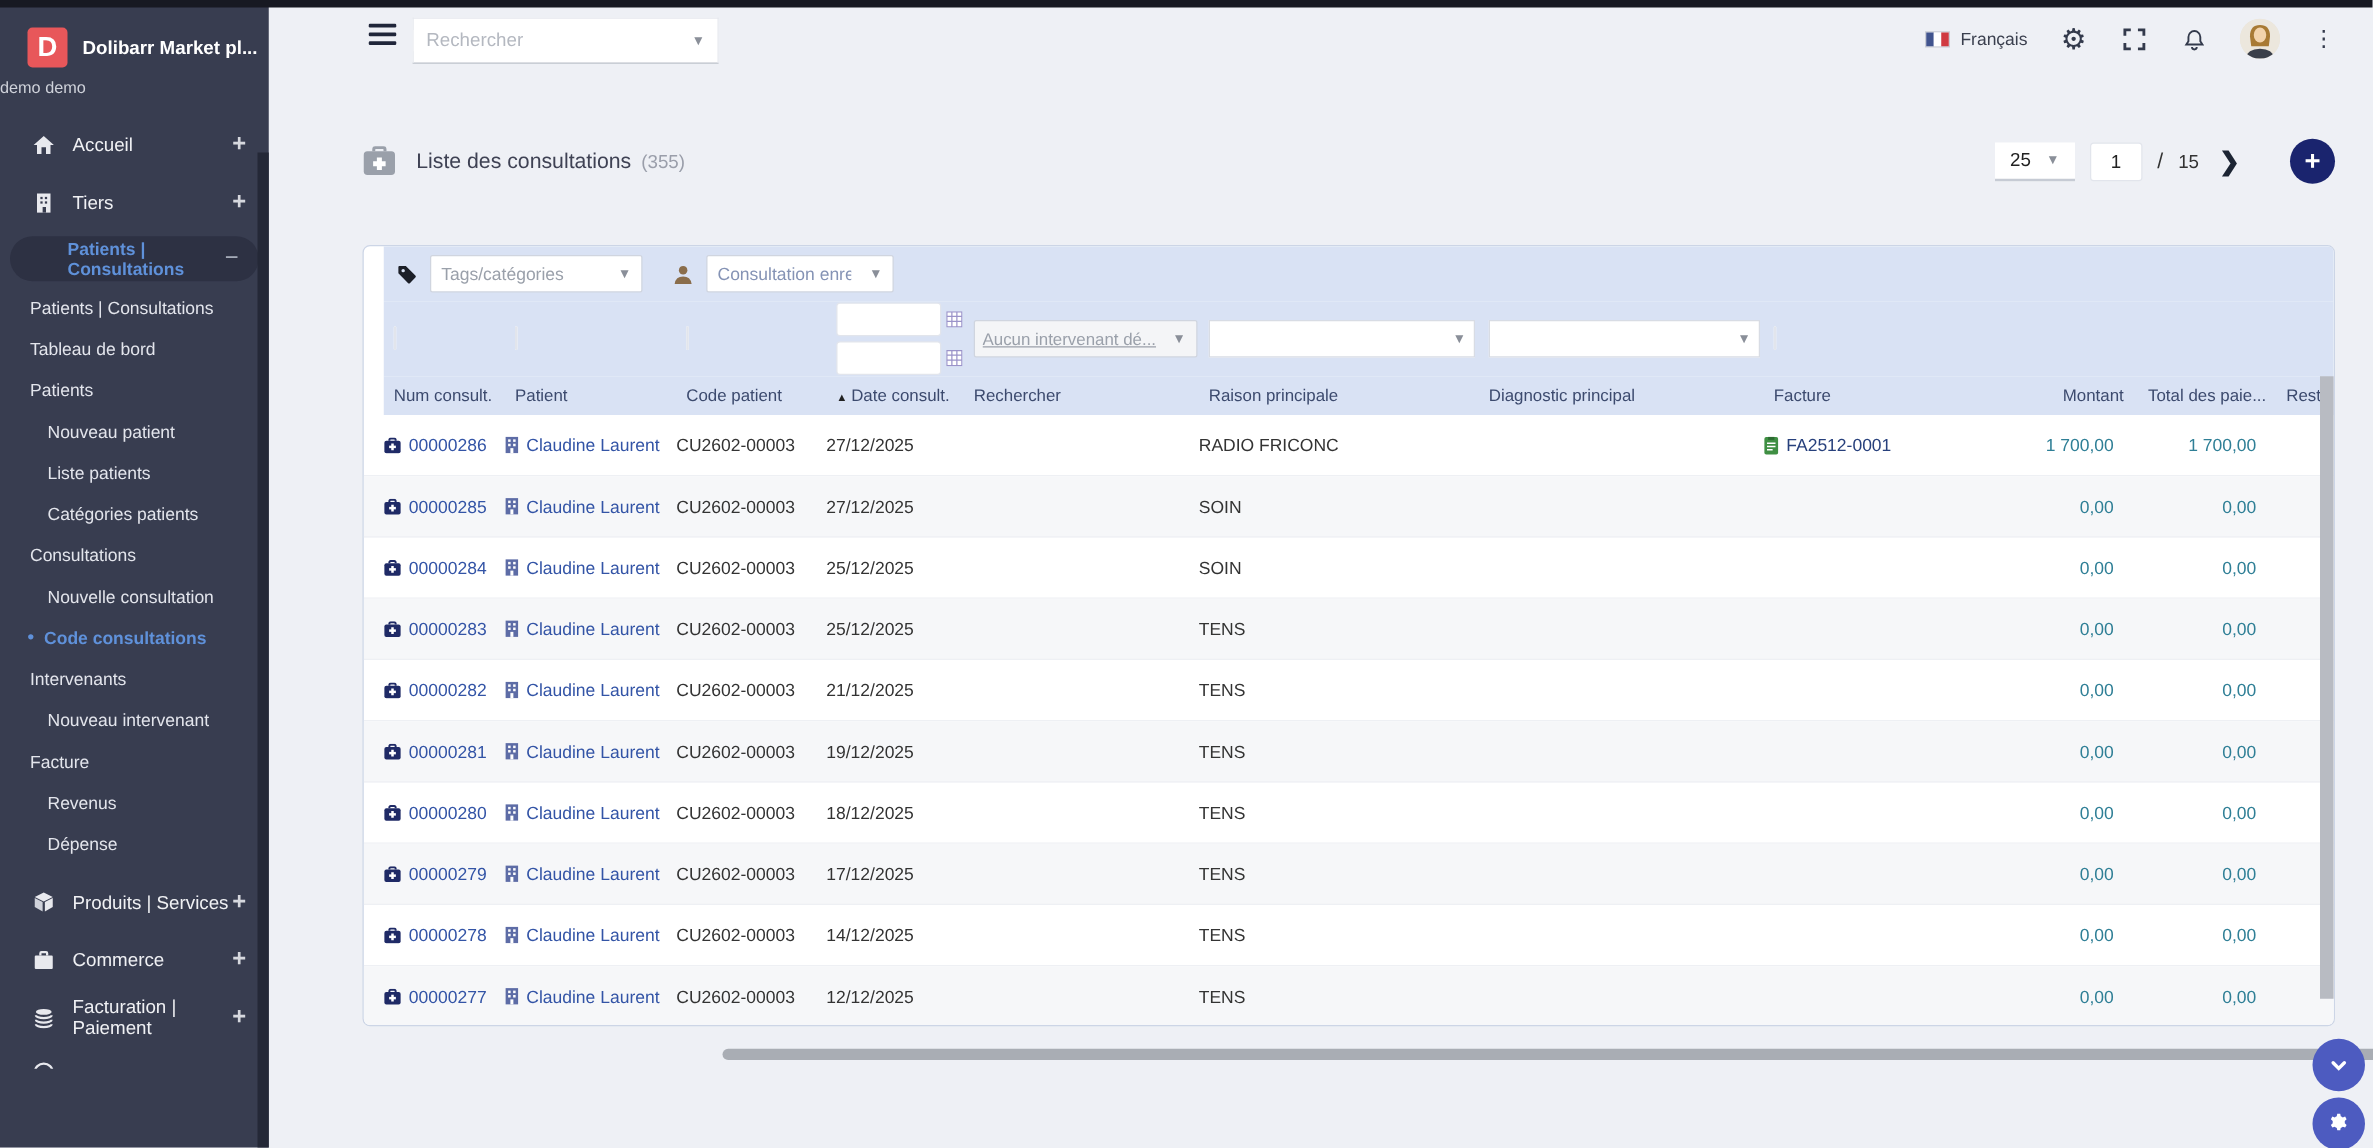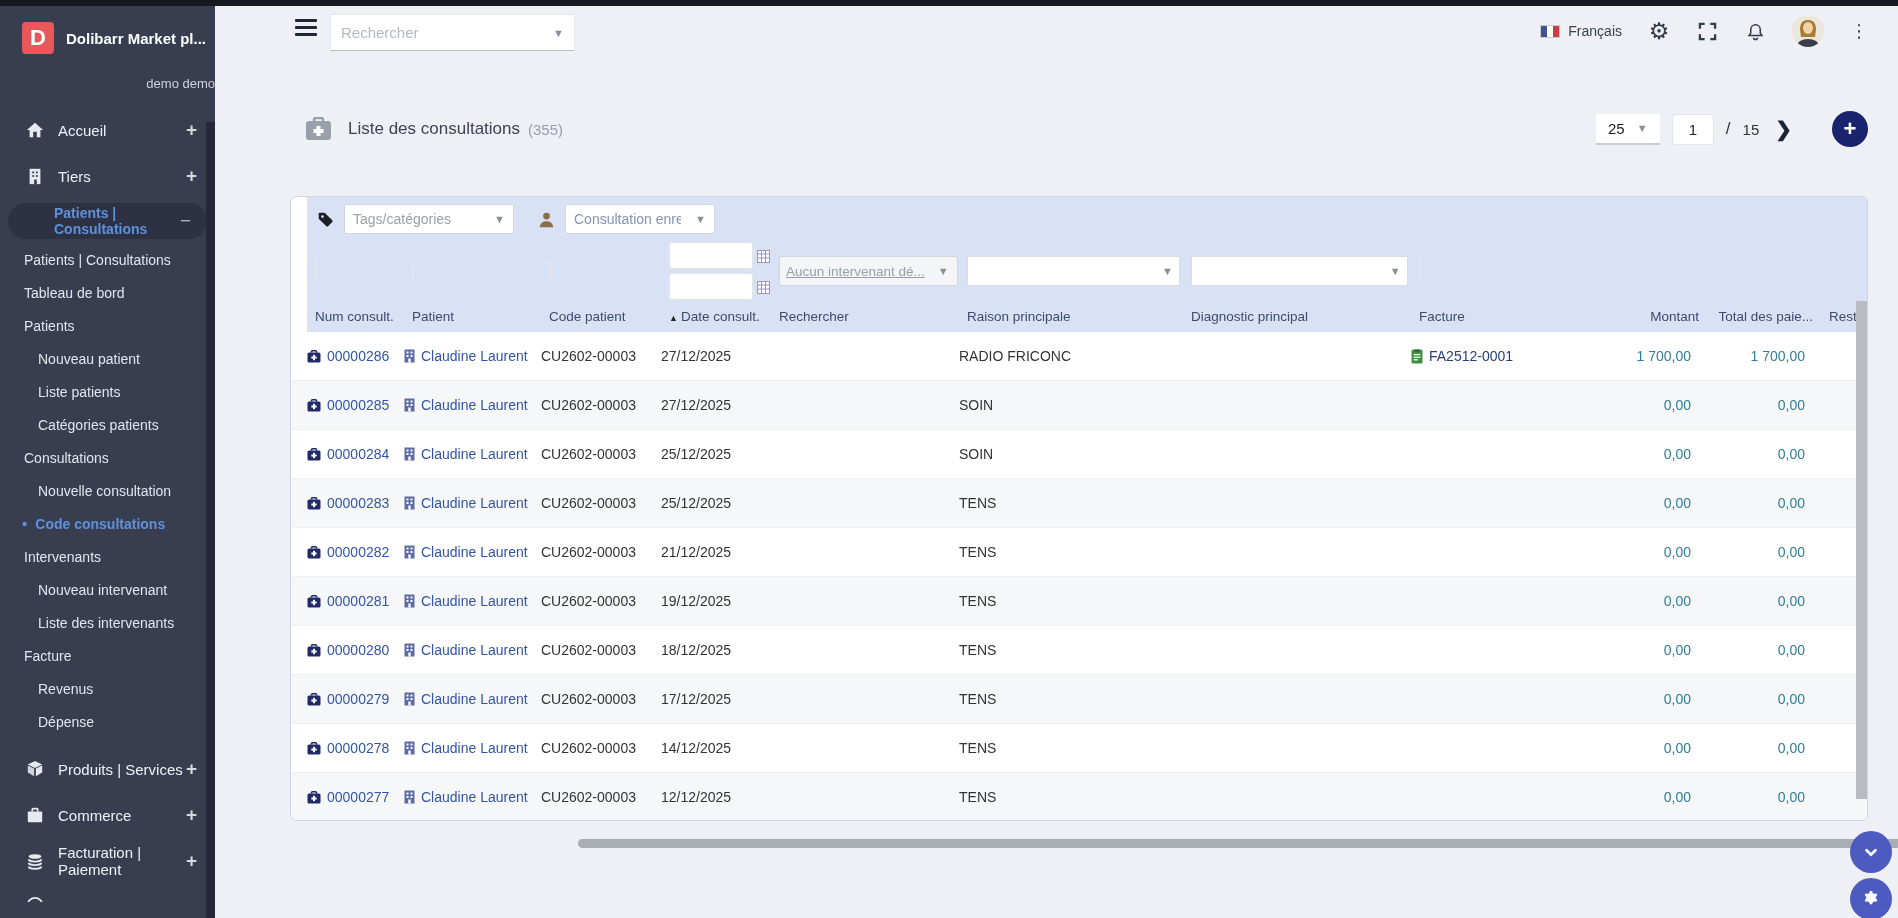--- a/index.html
+++ b/index.html
@@ -7,21 +7,21 @@
 
   
   .top-strip { position:absolute; left:0; top:0; width:1898px; height:6px; background:#171922; z-index:50; }
 
   
   .sidebar { position:absolute; left:0; top:0; width:215px; height:918px; background:#383d50; color:#e8e9ee; z-index:10; }
   .sidebar-scrollstrip { position:absolute; right:0; top:122px; bottom:0; width:9px; background:#242837; }
   .side-head { display:flex; align-items:center; gap:12px; padding:22px 0 0 22px; }
   .logo-box { width:32px; height:32px; background:#e8575a; border-radius:4px; color:#fff; font-weight:bold; font-size:22px; display:flex; align-items:center; justify-content:center; }
   .app-title { font-size:15px; font-weight:bold; color:#fff; white-space:nowrap; overflow:hidden; max-width:150px; }
-  .side-user { text-align:right; font-size:13px; color:#cfd2da; margin-top:22px; }
+  .side-user { text-align:left; font-size:13px; color:#cfd2da; margin-top:8px; }
   .side-toplevel { display:flex; align-items:center; height:46px; padding:0 14px 0 26px; font-size:15px; color:#f0f1f4; cursor:pointer; }
   .side-toplevel .mi { width:18px; height:18px; margin-right:14px; flex:0 0 auto; }
   .side-toplevel .lbl { flex:1; }
   .expander { color:#d6d8de; font-size:19px; font-weight:bold; padding-right:4px; }
   .grp-accueil { margin-top:16px; }
   .active-pill { margin:4px 8px; height:36px; background:#2d3143; border-radius:18px; display:flex; align-items:center; padding:0 12px 0 46px; }
   .active-pill .lbl { flex:1; color:#5f91da; font-weight:bold; font-size:14px; }
   .active-pill .expander { color:#aab0bd; font-weight:normal; }
   .menu-item { font-size:14px; color:#e3e5ec; height:33px; display:flex; align-items:center; cursor:pointer; }
   .menu-item.l1 { padding-left:24px; }
@@ -44,21 +44,21 @@
   .caret { color:#8a8f99; font-size:11px; padding-right:10px; }
   .topbar-right { position:absolute; right:30px; top:0; height:62px; display:flex; align-items:center; gap:26px; }
   .flag { width:20px; height:13px; display:flex; border:1px solid #c9ccd4; }
   .flag i { flex:1; } .flag .b{background:#41548e;} .flag .w{background:#fff;} .flag .r{background:#d03a41;}
   .lang-label { font-size:14px; color:#3a3f4e; margin-left:-18px; }
   .tb-ico { width:22px; height:22px; color:#333a4c; cursor:pointer; display:flex; align-items:center; justify-content:center; }
   .avatar { width:32px; height:32px; border-radius:50%; overflow:hidden; background:#e9e4da; cursor:pointer; }
   .kebab { font-size:18px; color:#333a4c; letter-spacing:0; cursor:pointer; }
 
   
-  .title-row { position:absolute; left:90px; top:108px; right:30px; height:42px; display:flex; align-items:center; }
+  .title-row { position:absolute; left:75px; top:108px; right:30px; height:42px; display:flex; align-items:center; }
   .title-icon { width:27px; height:24px; margin-right:16px; }
   .page-title { font-size:17px; color:#3f4254; font-weight:500; }
   .page-count { font-size:15px; color:#9a9eaa; margin-left:8px; }
   .pager { margin-left:auto; display:flex; align-items:center; gap:12px; }
   .pagesize { width:64px; height:31px; background:#fff; border-bottom:2px solid #c6cbd4; display:flex; align-items:center; justify-content:center; gap:12px; font-size:15px; color:#222; cursor:pointer; }
   .pageinput { width:42px; height:31px; background:#fff; border:1px solid #e2e5ec; border-radius:3px; text-align:center; font-size:15px; color:#222; }
   .pagesep { font-size:17px; color:#333; }
   .pagetotal { font-size:15px; color:#333; }
   .next-btn { font-size:20px; color:#1c2433; font-weight:bold; cursor:pointer; margin-left:4px; }
   .add-btn { width:36px; height:36px; border-radius:50%; background:#1a246e; color:#fff; display:flex; align-items:center; justify-content:center; font-size:22px; font-weight:bold; margin-left:28px; cursor:pointer; }
@@ -194,24 +194,20 @@
   <div class="menu-item l1">
 
     <span>Intervenants</span>
   </div>
 
   <div class="menu-item l2">
 
     <span>Nouveau intervenant</span>
   </div>
 
-  <div class="menu-item l2">
-
-    <span>Liste des intervenants</span>
-  </div>
 
   <div class="menu-item l1">
 
     <span>Facture</span>
   </div>
 
   <div class="menu-item l2">
 
     <span>Revenus</span>
   </div>

